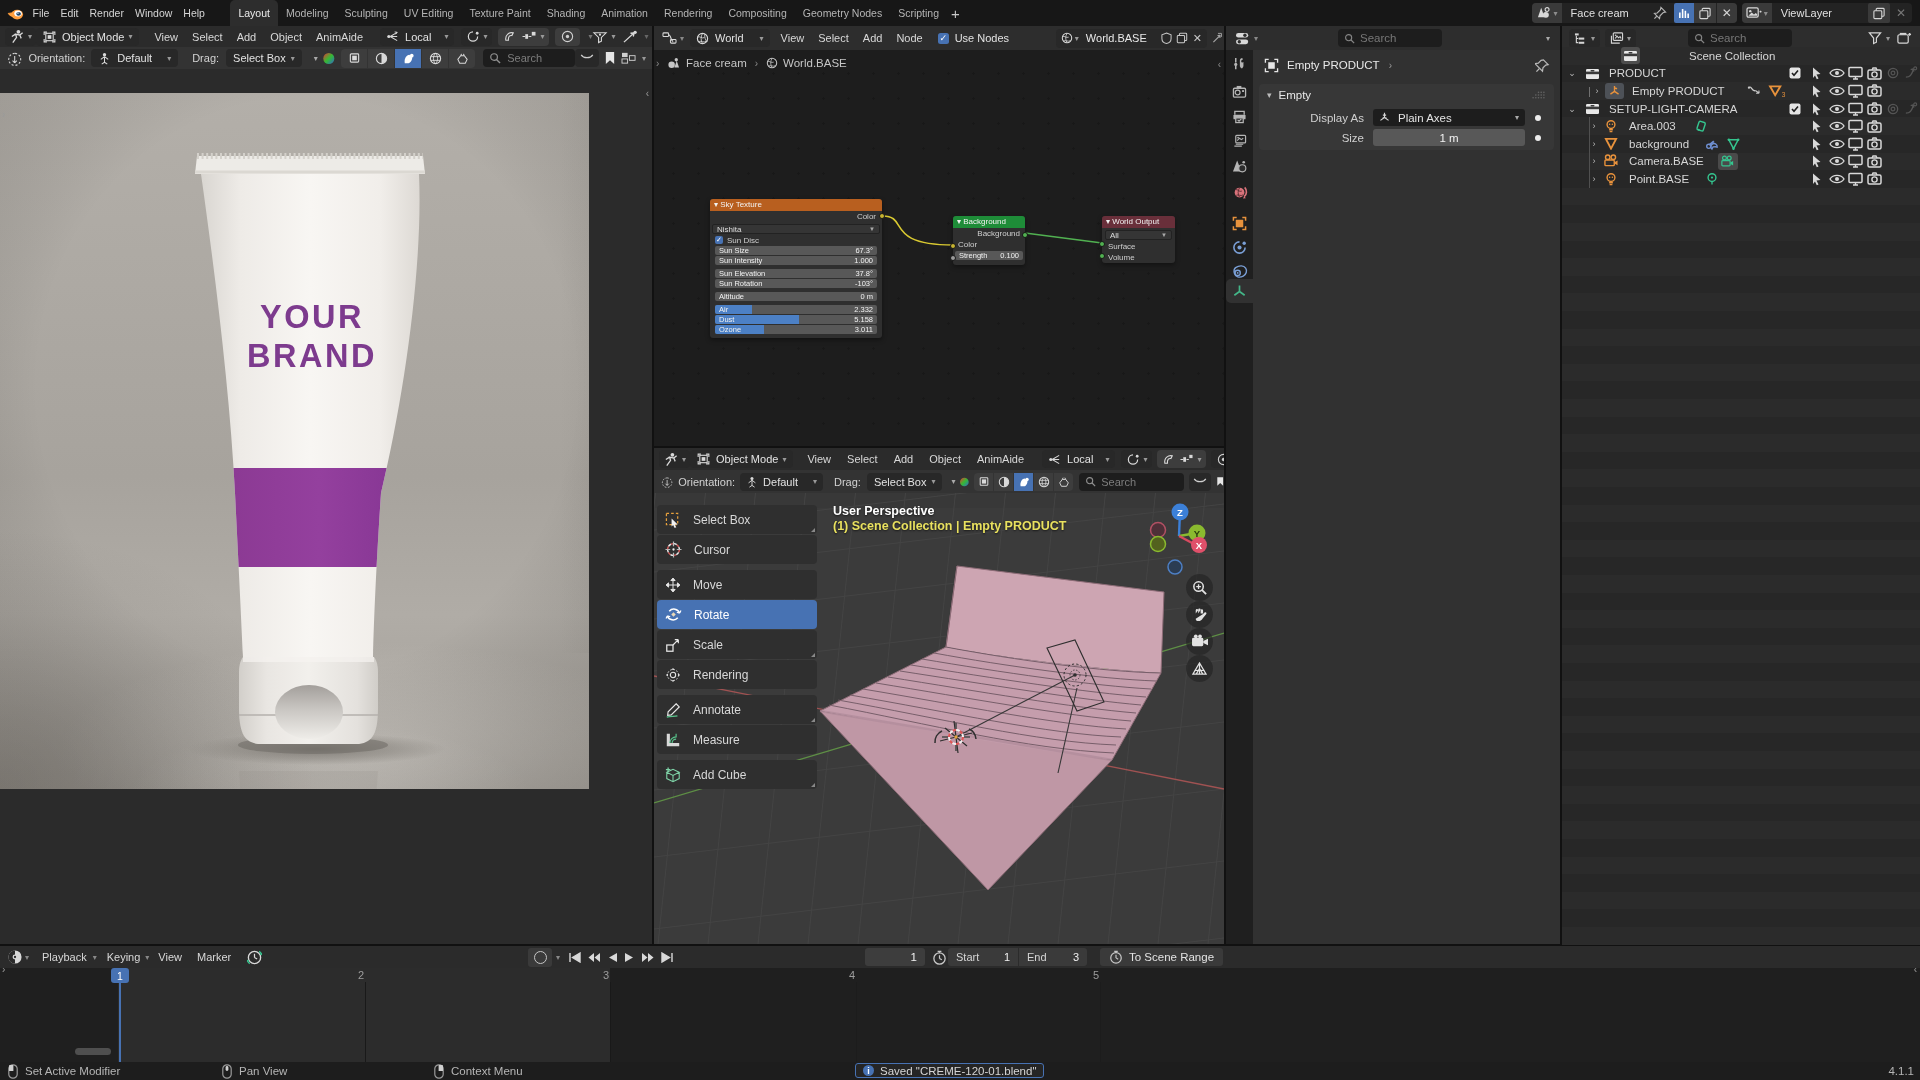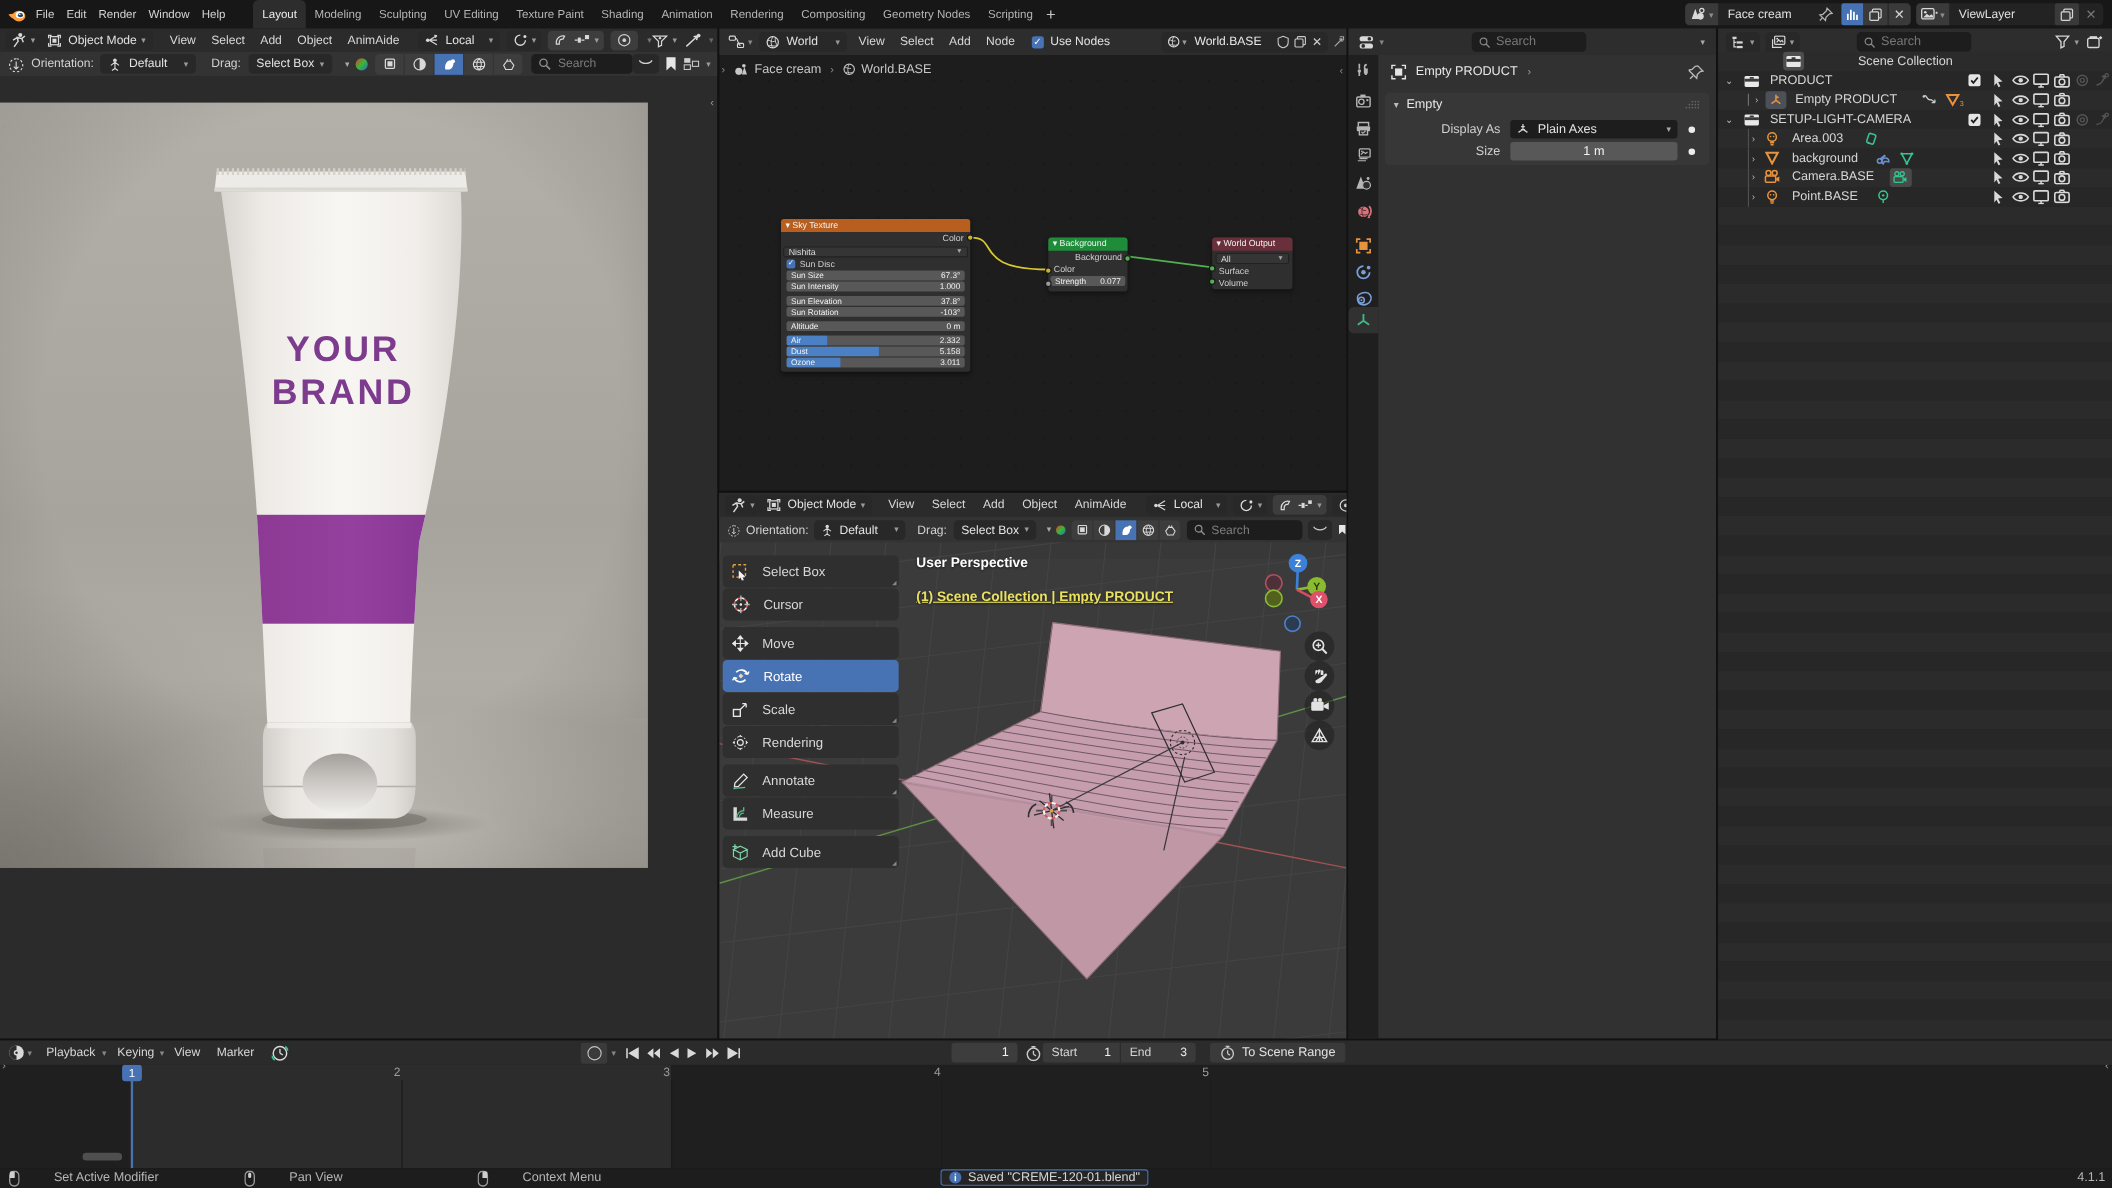--- a/index.html
+++ b/index.html
@@ -82,21 +82,21 @@
 #tl-h { position:absolute; left:0; top:0; width:1920px; height:22px; background:#2b2b2b; display:flex; align-items:center; }
 
 #tl-body { position:absolute; left:0; top:22px; width:1920px; height:94px; background:#1f1f1f; }
 #tl-range { position:absolute; left:118px; top:22px; width:492px; height:94px; background:#2c2c2c; }
 .tl-num { position:absolute; top:23px; color:#9d9d9d; font-size:11px; }
 .tl-gline { position:absolute; top:36px; width:1px; height:80px; background:#191919; }
 #tl-cfline { position:absolute; left:119px; top:34px; width:2px; height:82px; background:#4772b3; }
 #tl-cftag { position:absolute; left:111px; top:22px; width:18px; height:15px; background:#4772b3; border-radius:3px; color:#fff; font-size:10.5px; display:flex; align-items:center; justify-content:center; }
 #tl-scroll { position:absolute; left:75px; top:102px; width:36px; height:7px; background:#4f4f4f; border-radius:3.5px; }
 .transport svg { display:block; }
-.st-item { display:flex; align-items:center;gap:24px; }
+.st-item { display:flex; align-items:center; }
 .st-item span { margin-left:7px; color:#b5b5b5; }
 
 
 #status { position:absolute; left:0; top:1062px; width:1920px; height:18px; background:#1d1d1d; display:flex; align-items:center; color:#b5b5b5; }
 </style>
 </head>
 <body>
 <div id="topbar">
   <svg width="17" height="15" viewBox="0 0 22 18" style="margin:0 3px 0 7px">
     <path d="M1 8.2 L13 6.8 L8.5 10.5 Z" fill="#ff9e3d"></path>
@@ -542,21 +542,21 @@
       </div>
     <div class="sock" style="right:-3px; top:14px; background:#c7b331;"></div>
   </div>
 
   <div class="node" style="left:299px; top:190px; width:72px; height:49px;">
     <div class="nhead" style="background:#1e8c38;">▾ Background</div>
     <div class="nrow" style="justify-content:flex-end; padding-right:5px; height:11px;">Background</div>
     <div class="nrow" style="padding-left:5px; height:11px;">Color</div>
     <div class="nval" style="margin:1px 2px 0 2px;">
         <span>Strength</span>
-        <span>0.077</span>
+        <span>0.100</span>
       </div>
     <div class="sock" style="right:-3px; top:16px; background:#51b151;"></div>
     <div class="sock" style="left:-3px; top:27px; background:#c7b331;"></div>
     <div class="sock" style="left:-3px; top:39px; background:#9a9a9a;"></div>
   </div>
 
   <div class="node" style="left:448px; top:190px; width:73px; height:47px;">
     <div class="nhead" style="background:#692f3a;">▾ World Output</div>
     <div class="ndrop" style="margin:2px 3px 1px 3px;">All<span style="float:right; color:#aaa; font-size:6px;">▼</span></div>
     <div class="nrow" style="padding-left:6px; height:11px;">Surface</div>
@@ -832,21 +832,21 @@
       </div>
     <div class="tool corner" style="top:255px;">
         <svg width="16" height="16" viewBox="0 0 18 18">
           <path d="M2 6 L9 2.5 L16 6 L9 9.5 Z M2 6 V13 L9 16.5 L16 13 V6 M9 9.5 V16.5" fill="none" stroke="#7fd4a8" stroke-width="1.2"></path>
           <path d="M1 3 h5 M3.5 0.5 v5" stroke="#7fd4a8" stroke-width="1.4"></path>
         </svg>
         <span>Add Cube</span>
       </div>
   </div>
   <div style="position:absolute; left:179px; top:56px; color:#fff; font-weight:bold; font-size:12.5px; text-shadow:0 1px 2px rgba(0,0,0,.6); z-index:4;">User Perspective</div>
-  <div style="position:absolute; left:179px; top:87px; color:#e9e15f; font-weight:bold; font-size:12.5px; text-shadow:0 1px 2px rgba(0,0,0,.6); z-index:4;text-decoration:underline;">(1) Scene Collection | Empty PRODUCT</div>
+  <div style="position:absolute; left:179px; top:71px; color:#e9e15f; font-weight:bold; font-size:12.5px; text-shadow:0 1px 2px rgba(0,0,0,.6); z-index:4;">(1) Scene Collection | Empty PRODUCT</div>
   <div id="bv-gizmo">
     <svg width="110" height="135" viewBox="0 0 110 135">
       <path d="M55 88 L56 64" stroke="#3c80d8" stroke-width="2.4"></path>
       <path d="M55 88 L73 85" stroke="#8aba2f" stroke-width="2.4"></path>
       <path d="M55 88 L70 96" stroke="#d84a60" stroke-width="2.4"></path>
       <circle cx="56" cy="64" r="8.5" fill="#3c80d8"></circle>
         <text x="56" y="67.8" text-anchor="middle" font-size="9.5" fill="#fff" font-weight="bold" font-family="Liberation Sans">Z</text>
       <circle cx="73" cy="85" r="8.5" fill="#8aba2f"></circle>
         <text x="73" y="88.8" text-anchor="middle" font-size="9.5" fill="#2a3c0d" font-weight="bold" font-family="Liberation Sans">Y</text>
       <circle cx="75" cy="97" r="8" fill="#e0506a"></circle>

